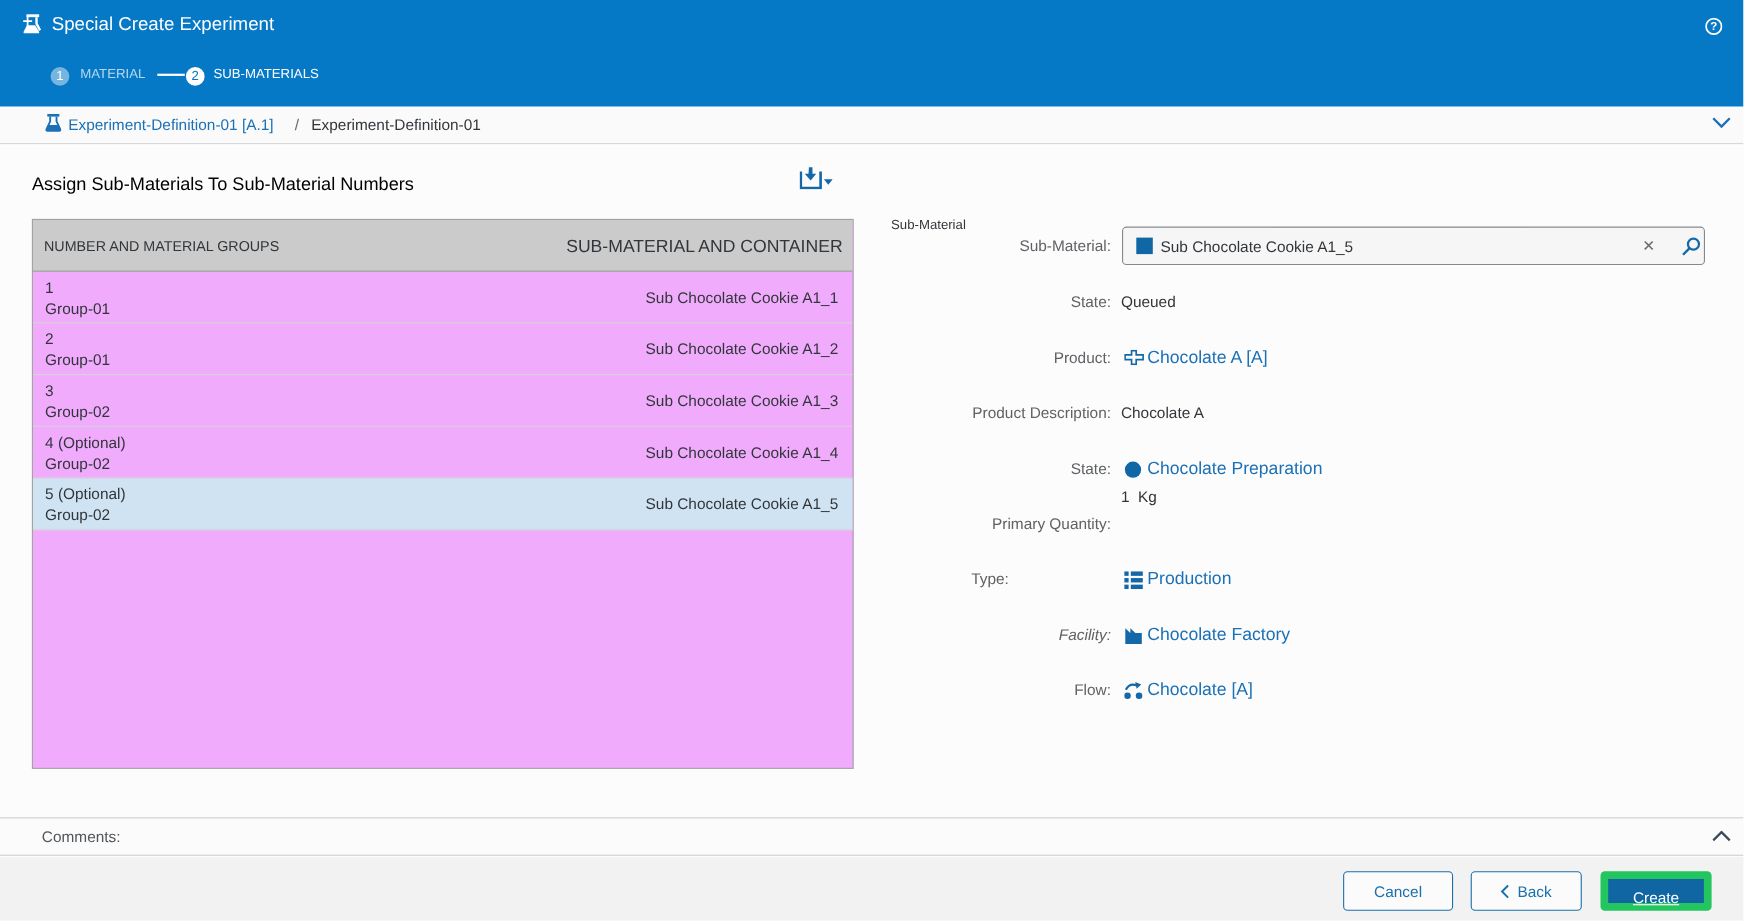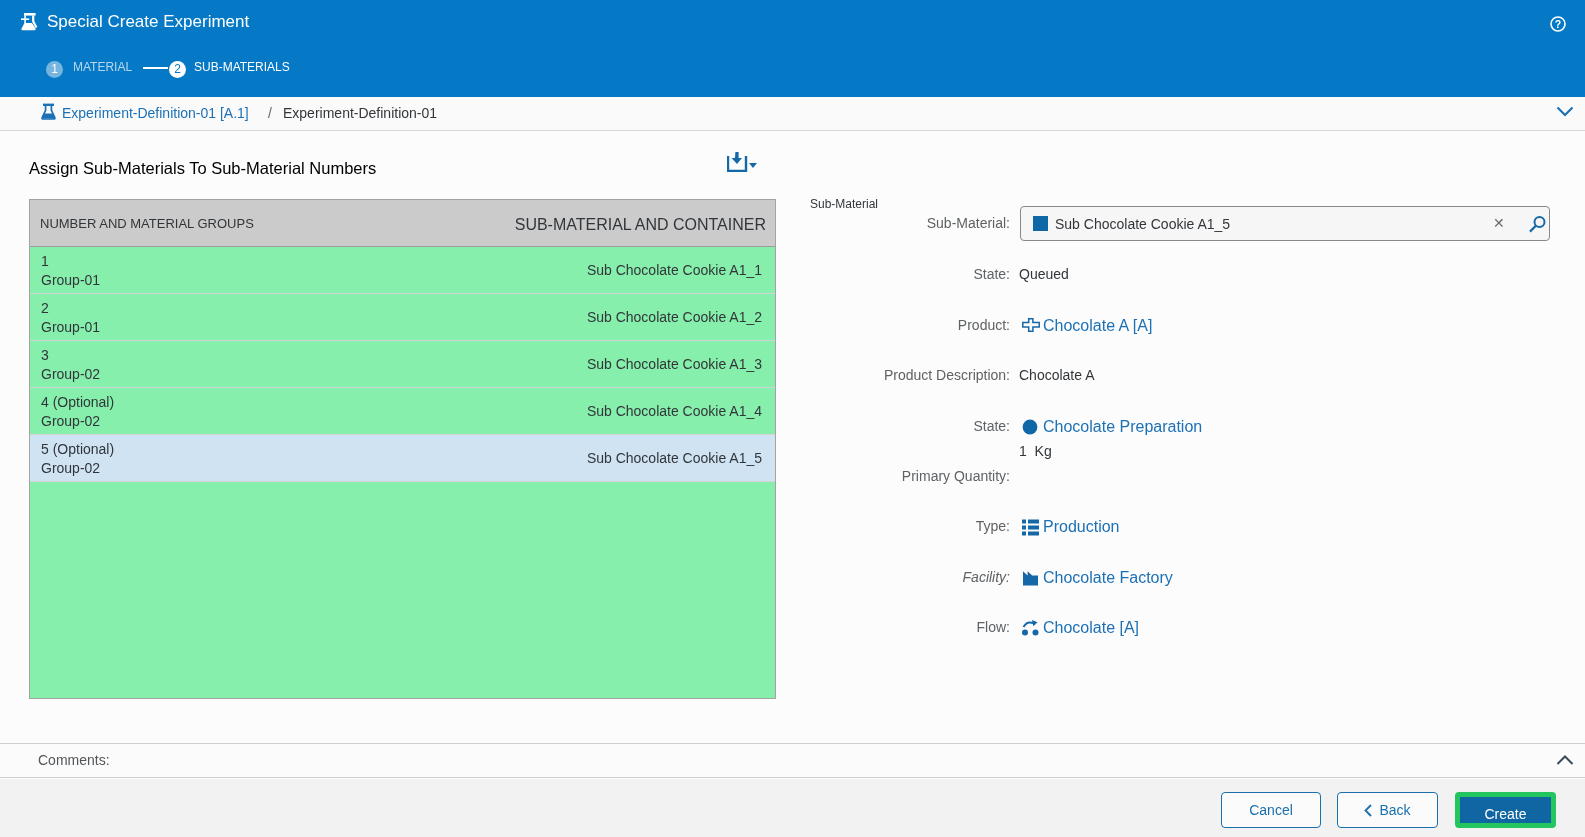--- a/index.html
+++ b/index.html
@@ -20,21 +20,21 @@
 
   
   .crumb { position:absolute; left:0; top:97px; width:1585px; height:34px; background:#fafafa; border-bottom:1px solid #d8d8d8; }
   .crumb-link { position:absolute; left:62px; top:8px; color:#1b70b6; font-size:14px; }
   .crumb-sep { position:absolute; left:268px; top:8px; color:#666; font-size:14px; }
   .crumb-txt { position:absolute; left:283px; top:8px; color:#32363a; font-size:14px; }
 
   
   .heading { position:absolute; left:29px; top:159px; color:#000000; font-size:16.5px; }
 
-  .tbl { position:absolute; left:29px; top:199px; width:747px; height:500px; border:1px solid #a3a3a3; background:#86efac; }
+  .tbl { position:absolute; left:29px; top:199px; width:747px; height:500px; border:1px solid #a3a3a3; background:#f0abfc; }
   .tbl-head { height:47px; background:#cbcbcb; border-bottom:1px solid #9c9c9c; position:relative; }
   .tbl-head .c1 { position:absolute; left:10px; top:16px; font-size:13px; color:#32363a; }
   .tbl-head .c2 { position:absolute; right:9px; top:16px; font-size:16px; color:#32363a; }
   .row { height:47px; border-bottom:1px solid #d4d4d4; position:relative; font-size:14px; color:#32363a; }
   .row .num { position:absolute; left:11px; top:5px; line-height:19px; }
   .row .grp { position:absolute; left:11px; top:24px; line-height:19px; }
   .row .val { position:absolute; right:13px; top:14px; line-height:19px; }
   .row.sel { background:#cfe3f3; }
 
   
@@ -50,21 +50,21 @@
   .inp-txt { position:absolute; left:34px; top:9px; font-size:14px; color:#32363a; }
   .inp-x { position:absolute; left:472px; top:8px; font-size:14px; color:#6a6a6a; }
 
   
   .comments { position:absolute; left:0; top:743px; width:1585px; height:35px; background:#fbfbfb;
               border-top:1px solid #cfcfcf; border-bottom:1px solid #cfcfcf; }
   .comments span { position:absolute; left:38px; top:8px; font-size:14px; color:#51565a; }
   .footer { position:absolute; left:0; top:779px; width:1585px; height:58px; background:#f2f2f2; }
   .btn { position:absolute; top:13px; height:36px; border-radius:4px; font-size:14px; text-align:center; line-height:34px; }
   .btn-o { border:1px solid #1a6fad; color:#1a6fad; background:#fbfbfb; }
-  .btn-f { background:#0f66a2; border:5px solid #22c55e; color:#fff; }
+  .btn-f { background:#0f66a2; border:7px solid #22c55e; color:#fff;text-decoration:underline; }
 </style>
 </head>
 <body>
 
 <div class="hdr">
   <svg class="abs" style="left:21px; top:12px;" width="17" height="19" viewBox="0 0 17 19">
     <rect x="3" y="1" width="11.6" height="2.6" fill="#fff"></rect>
     <polyline points="12.2,3.6 12.2,9.3 15.4,15.6" fill="none" stroke="#fff" stroke-width="2.2"></polyline>
     <path d="M3.4 11 h7.6 l3.4 5.6 q0.8 1.6 -1 1.6 H1.6 q-1.8 0 -1 -1.6 z" fill="#fff"></path>
     <rect x="0" y="6.4" width="8.2" height="1.6" fill="#fff"></rect>
@@ -163,21 +163,21 @@
 
 <div class="lbl" style="top:418px;">State:</div>
 <svg class="icn" style="top:419px;" width="16" height="16" viewBox="0 0 16 16">
   <circle cx="8" cy="8" r="7.4" fill="#0f67a5"></circle>
 </svg>
 <div class="link" style="top:418px;">Chocolate Preparation</div>
 
 <div class="lbl" style="top:468px;">Primary Quantity:</div>
 <div class="fval" style="top:443px;">1&nbsp; Kg</div>
 
-<div class="lbl" style="top:518px;">Type:</div>
+<div class="lbl" style="top:518px;text-align:center;">Type:</div>
 <svg class="icn" style="top:519px;" width="17" height="17" viewBox="0 0 17 17">
   <g fill="#1468a8">
     <rect x="0" y="0.5" width="4" height="4"></rect>
       <rect x="6" y="0.5" width="11" height="4"></rect>
     <rect x="0" y="6.5" width="4" height="4"></rect>
       <rect x="6" y="6.5" width="11" height="4"></rect>
     <rect x="0" y="12.5" width="4" height="4"></rect>
       <rect x="6" y="12.5" width="11" height="4"></rect>
   </g>
 </svg>

